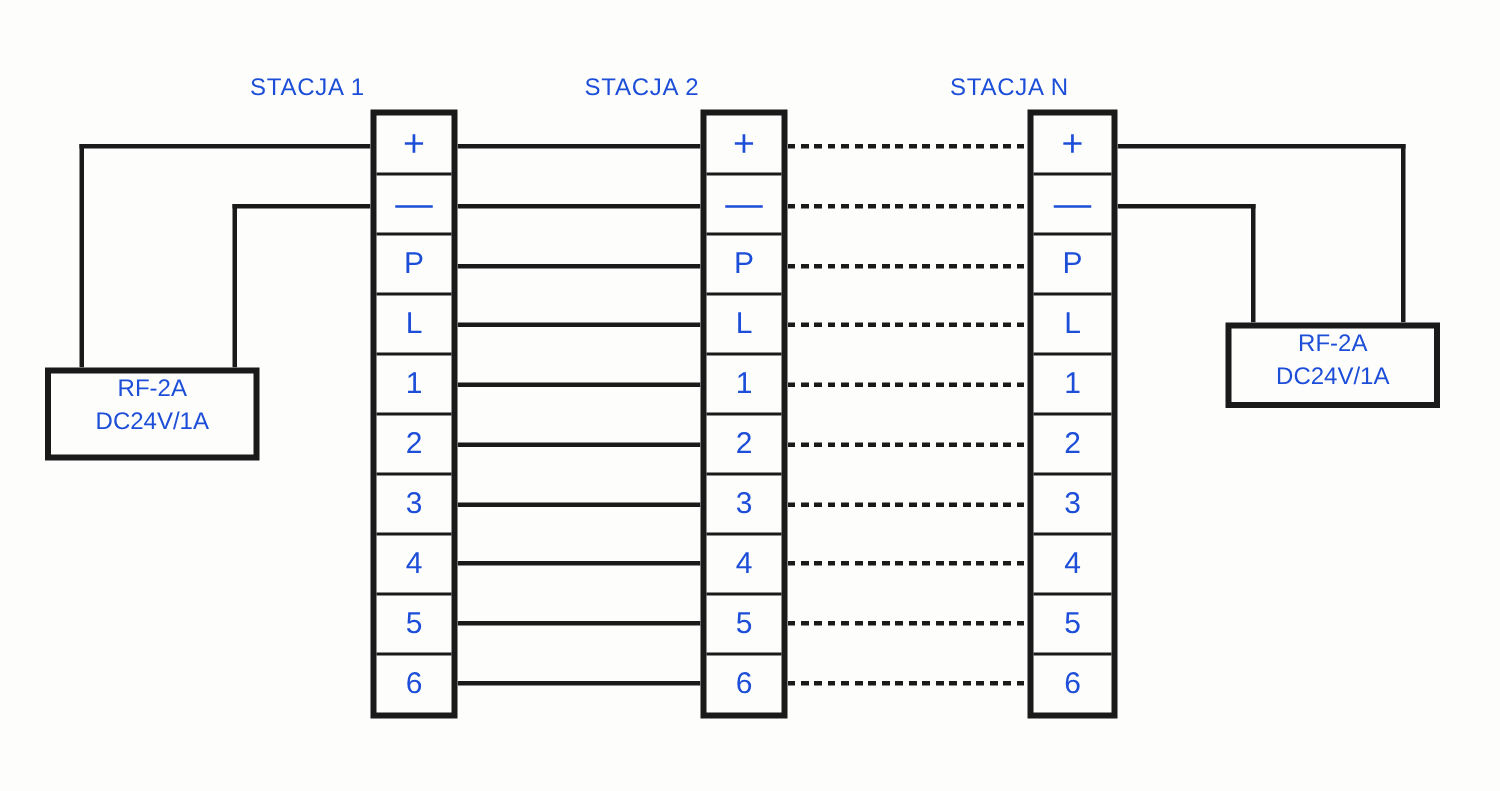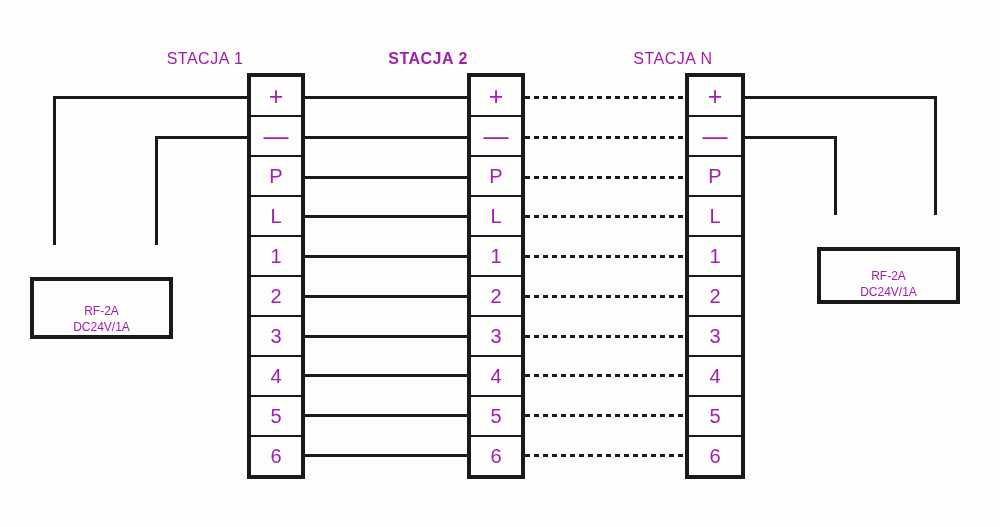--- a/index.html
+++ b/index.html
@@ -1,18 +1,18 @@
 <!DOCTYPE html>
 <html><head>
 <meta charset="utf-8">
 <style>
   html,body{margin:0;padding:0;background:#ffffff;}
   #canvas{
     position:relative;width:1000px;height:527px;background:#fdfdfc;
-    font-family:"Liberation Sans",sans-serif;color:#a21caf;overflow:hidden;
+    font-family:"Liberation Sans",sans-serif;color:#1d4ed8;overflow:hidden;
   }
   .station-label{
     position:absolute;width:150px;text-align:center;
     font-size:16px;letter-spacing:.5px;top:50px;white-space:nowrap;
   }
   .strip{
     position:absolute;border:4px solid #1a1a1a;background:#fdfdfc;
     box-sizing:border-box;display:flex;flex-direction:column;z-index:2;
   }
   .cell{
@@ -22,22 +22,22 @@
   .cell:first-child{border-top:none;}
   .cell.sym{font-size:25px;}
   .wire{position:absolute;background:#1a1a1a;z-index:1;}
   .wire-dashed{
     position:absolute;z-index:1;
     background:repeating-linear-gradient(90deg,#1a1a1a 0 5px,transparent 5px 9px);
   }
   .supply-box{
     position:absolute;border:4px solid #1a1a1a;background:#fdfdfc;
     box-sizing:border-box;display:flex;flex-direction:column;
-    align-items:center;justify-content:flex-end;text-align:center;
-    font-size:12px;line-height:1.35;z-index:2;margin-top:32px;
+    align-items:center;justify-content:flex-start;text-align:center;
+    font-size:16px;line-height:1.35;z-index:2;
   }
 </style>
 </head>
 <body>
 
 <div id="canvas">
   <div id="wires">
       <div class="wire" style="left: 305px; top: 96px; width: 162px; height: 3px;"></div>
       <div class="wire-dashed" style="left: 525px; top: 96px; width: 160px; height: 3px;"></div>
       <div class="wire" style="left: 305px; top: 136px; width: 162px; height: 3px;"></div>
@@ -74,21 +74,21 @@
         <div class="cell sym">—</div>
         <div class="cell">P</div>
         <div class="cell">L</div>
         <div class="cell">1</div>
         <div class="cell">2</div>
         <div class="cell">3</div>
         <div class="cell">4</div>
         <div class="cell">5</div>
         <div class="cell">6</div>
       </div>
-      <div class="station-label" style="left: 353px; font-weight: bold;">STACJA 2</div>
+      <div class="station-label" style="left: 353px;">STACJA 2</div>
       <div class="strip" style="left: 467px; top: 73px; width: 58px; height: 406px;">
         <div class="cell sym">+</div>
         <div class="cell sym">—</div>
         <div class="cell">P</div>
         <div class="cell">L</div>
         <div class="cell">1</div>
         <div class="cell">2</div>
         <div class="cell">3</div>
         <div class="cell">4</div>
         <div class="cell">5</div>

